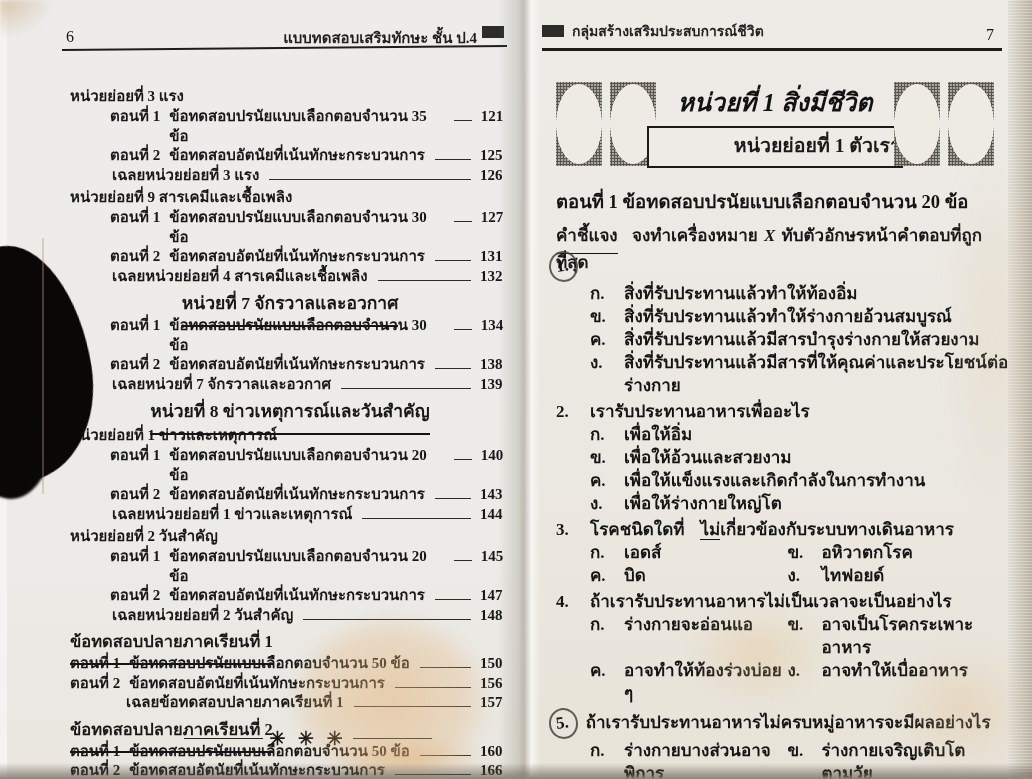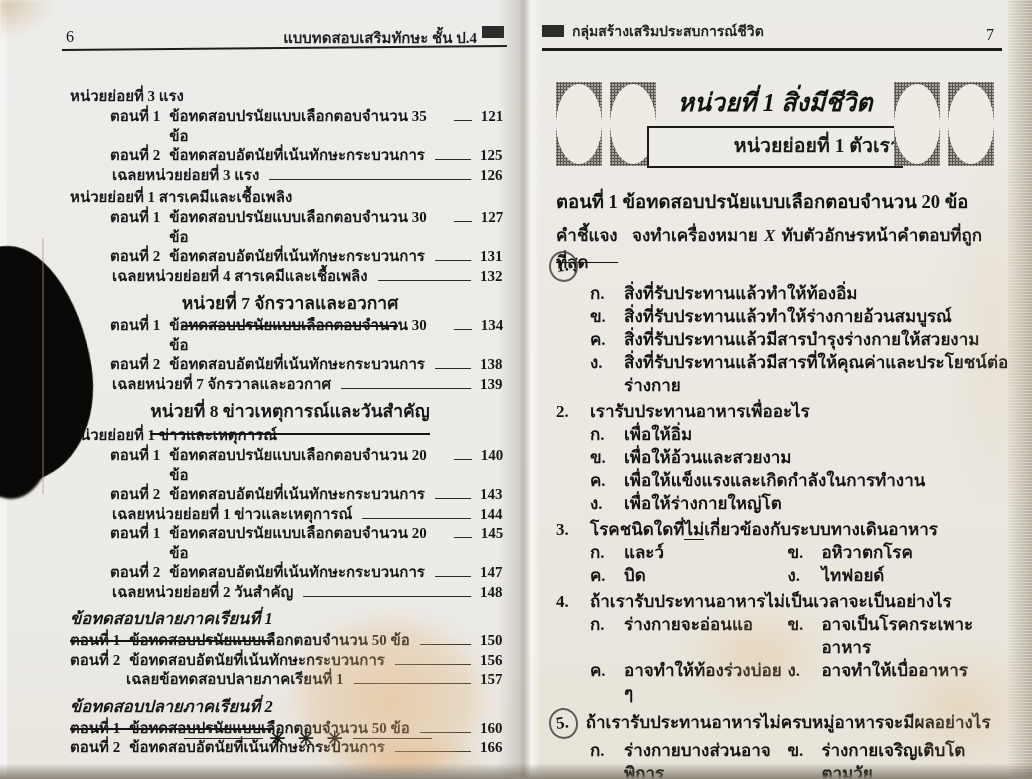--- a/index.html
+++ b/index.html
@@ -57,21 +57,21 @@
   .toc{position:absolute;left:64px;top:84px;width:440px;font-size:15px;font-weight:bold;line-height:19.5px;color:#171717;}
   .toc-item{display:flex;align-items:baseline;}
   .toc-item .pre{white-space:pre;margin-right:9px;}
   .toc-item .leader{flex:1;border-bottom:1.4px solid #2b2b29;margin:0 9px 4px 10px;min-width:18px;}
   .toc-item .pg{width:30px;}
   .lvl1{margin-left:40px;}
   .lvl2{margin-left:42px;}
   .lvl3{margin-left:56px;}
   .toc-su{margin-top:2px;line-height:21px;}
   .toc-hc{text-align:center;font-size:17.5px;margin:5px 0 1px;line-height:24px;}
-  .toc-hl{font-size:16.5px;margin:6px 0 1px;line-height:22px;font-style:italic;}
+  .toc-hl{font-size:16.5px;margin:6px 0 1px;line-height:22px;}
   .toc-hc .u,.toc-hl .u{border-bottom:2px solid #141414;padding-bottom:12px;margin-top:48px;}
   .stars-row{position:absolute;left:178px;top:727px;width:248px;display:flex;align-items:center;gap:6px;}
   .stars-row .ln{flex:1;height:1.6px;background:#232323;}
   .stars-row .st{font-size:19px;font-weight:bold;letter-spacing:4px;color:#161616;}
 
   
   .banner{position:absolute;left:36px;top:78px;right:16px;height:94px;font-family:Liberation Serif, serif;}
   .decor{position:absolute;top:4px;width:100px;height:84px;display:flex;gap:8px;}
   .decor.dl{left:0;} .decor.dr{right:0;}
   .corner-block{width:46px;height:84px;background-color:#aaa79d;
@@ -80,30 +80,30 @@
       radial-gradient(#57554d 1px,rgba(0,0,0,0) 1.3px);
     background-size:100% 100%,3px 3px;}
   .unit-title{position:absolute;left:104px;right:104px;top:4px;text-align:center;
     font-size:25px;font-weight:bold;font-style:italic;color:#121212;}
   .sub-box{position:absolute;left:50%;transform:translateX(-50%);top:48px;width:252px;height:38px;
     border:2.5px solid #1a1a1a;background:#edebe5;text-align:right;line-height:36px;
     font-size:19.5px;font-weight:bold;color:#1a1a1a;}
 
   .sec-head{position:absolute;left:36px;top:187px;font-size:18.5px;font-weight:bold;color:#131313;}
   .instruction{position:absolute;left:36px;top:221px;font-size:17px;font-weight:600;color:#161616;}
-  .instruction .lbl{font-weight:bold;border-bottom:1.6px solid #141414;padding-bottom:17px;margin-right:10px;}
+  .instruction .lbl{font-weight:bold;border-bottom:1.6px solid #141414;padding-bottom:8px;margin-right:10px;}
   .instruction .markx{font-style:italic;font-weight:bold;padding:0 2px;}
 
   
   .questions{position:absolute;left:36px;top:251px;width:454px;font-size:17px;font-weight:600;color:#141414;}
   .q{margin-bottom:3px;}
   .qhead{display:flex;align-items:baseline;line-height:23px;}
   .qnum{width:34px;flex:0 0 34px;}
   .qtext{flex:1;}
-  .qtext .uword{border-bottom:1.7px solid #141414;}
+  .qtext .uword{border-bottom:1.7px solid #141414;margin-left:16px;}
   .choices{display:flex;flex-wrap:wrap;margin-left:34px;}
   .choice{display:flex;align-items:baseline;line-height:23px;}
   .choice.full{width:100%;}
   .choice.half{width:47%;}
   .cletter{width:34px;flex:0 0 34px;}
   .pen-circle{display:inline-block;border:2px solid rgba(70,68,62,.85);border-radius:50%;
     padding:1px 7px 3px 5px;margin-left:-7px;transform:rotate(-8deg);}
   .qnum.pen-circle{width:auto;flex:0 0 auto;margin-right:8px;}
 </style>
 </head>
@@ -129,21 +129,21 @@
         <span class="pre">ตอนที่ 2</span>
         <span class="lab">ข้อทดสอบอัตนัยที่เน้นทักษะกระบวนการ</span>
         <span class="leader"></span>
         <span class="pg">125</span>
       </div>
       <div class="toc-item lvl2">
         <span class="lab">เฉลยหน่วยย่อยที่ 3 แรง</span>
         <span class="leader"></span>
         <span class="pg">126</span>
       </div>
-      <div class="toc-su">หน่วยย่อยที่ 1 สารเคมีและเชื้อเพลิง</div>
+      <div class="toc-su">หน่วยย่อยที่ 9 สารเคมีและเชื้อเพลิง</div>
       <div class="toc-item lvl1">
         <span class="pre">ตอนที่ 1</span>
         <span class="lab">ข้อทดสอบปรนัยแบบเลือกตอบจำนวน 30 ข้อ</span>
         <span class="leader"></span>
         <span class="pg">127</span>
       </div>
       <div class="toc-item lvl1">
         <span class="pre">ตอนที่ 2</span>
         <span class="lab">ข้อทดสอบอัตนัยที่เน้นทักษะกระบวนการ</span>
         <span class="leader"></span>
@@ -184,20 +184,21 @@
         <span class="pre">ตอนที่ 2</span>
         <span class="lab">ข้อทดสอบอัตนัยที่เน้นทักษะกระบวนการ</span>
         <span class="leader"></span>
         <span class="pg">143</span>
       </div>
       <div class="toc-item lvl2">
         <span class="lab">เฉลยหน่วยย่อยที่ 1 ข่าวและเหตุการณ์</span>
         <span class="leader"></span>
         <span class="pg">144</span>
       </div>
+      <div class="toc-su">หน่วยย่อยที่ 2 วันสำคัญ</div>
       <div class="toc-item lvl1">
         <span class="pre">ตอนที่ 1</span>
         <span class="lab">ข้อทดสอบปรนัยแบบเลือกตอบจำนวน 20 ข้อ</span>
         <span class="leader"></span>
         <span class="pg">145</span>
       </div>
       <div class="toc-item lvl1">
         <span class="pre">ตอนที่ 2</span>
         <span class="lab">ข้อทดสอบอัตนัยที่เน้นทักษะกระบวนการ</span>
         <span class="leader"></span>
@@ -327,21 +328,21 @@
         </div>
       </div>
       <div class="q">
         <div class="qhead">
           <span class="qnum">3.</span>
           <div class="qtext"><span>โรคชนิดใดที่</span><span class="uword">ไม่</span><span>เกี่ยวข้องกับระบบทางเดินอาหาร</span></div>
         </div>
         <div class="choices">
           <div class="choice half">
             <span class="cletter">ก.</span>
-            <span class="ctext">และว์</span>
+            <span class="ctext">เอดส์</span>
           </div>
           <div class="choice half">
             <span class="cletter">ข.</span>
             <span class="ctext">อหิวาตกโรค</span>
           </div>
           <div class="choice half">
             <span class="cletter">ค.</span>
             <span class="ctext">บิด</span>
           </div>
           <div class="choice half">

